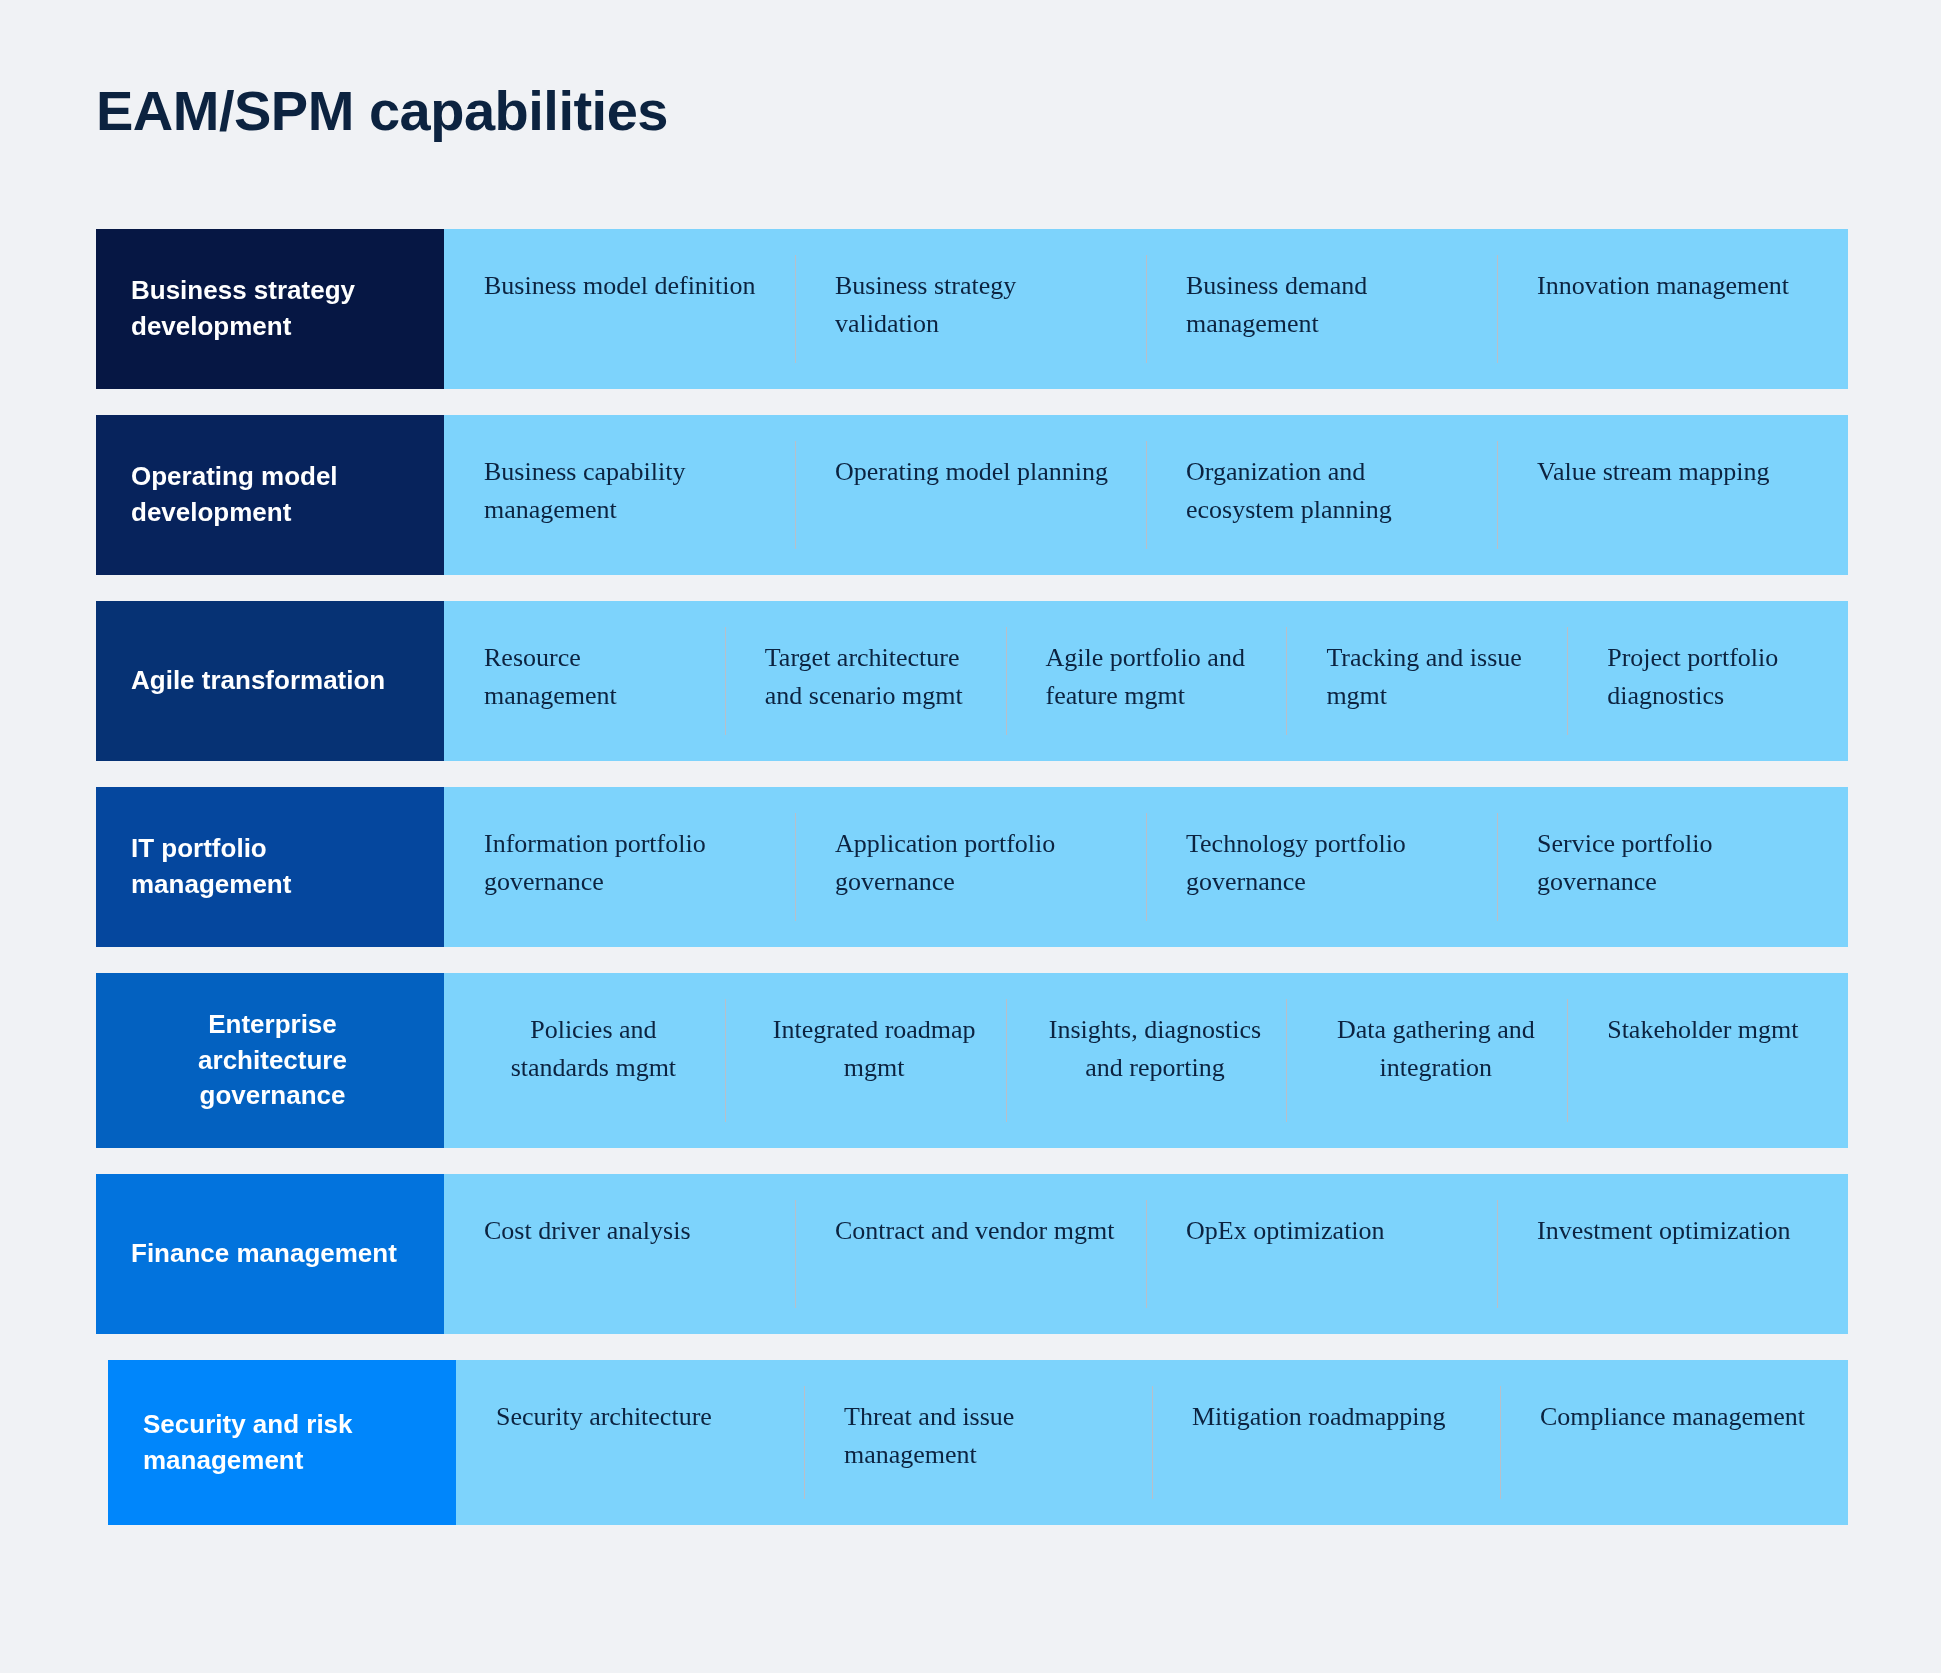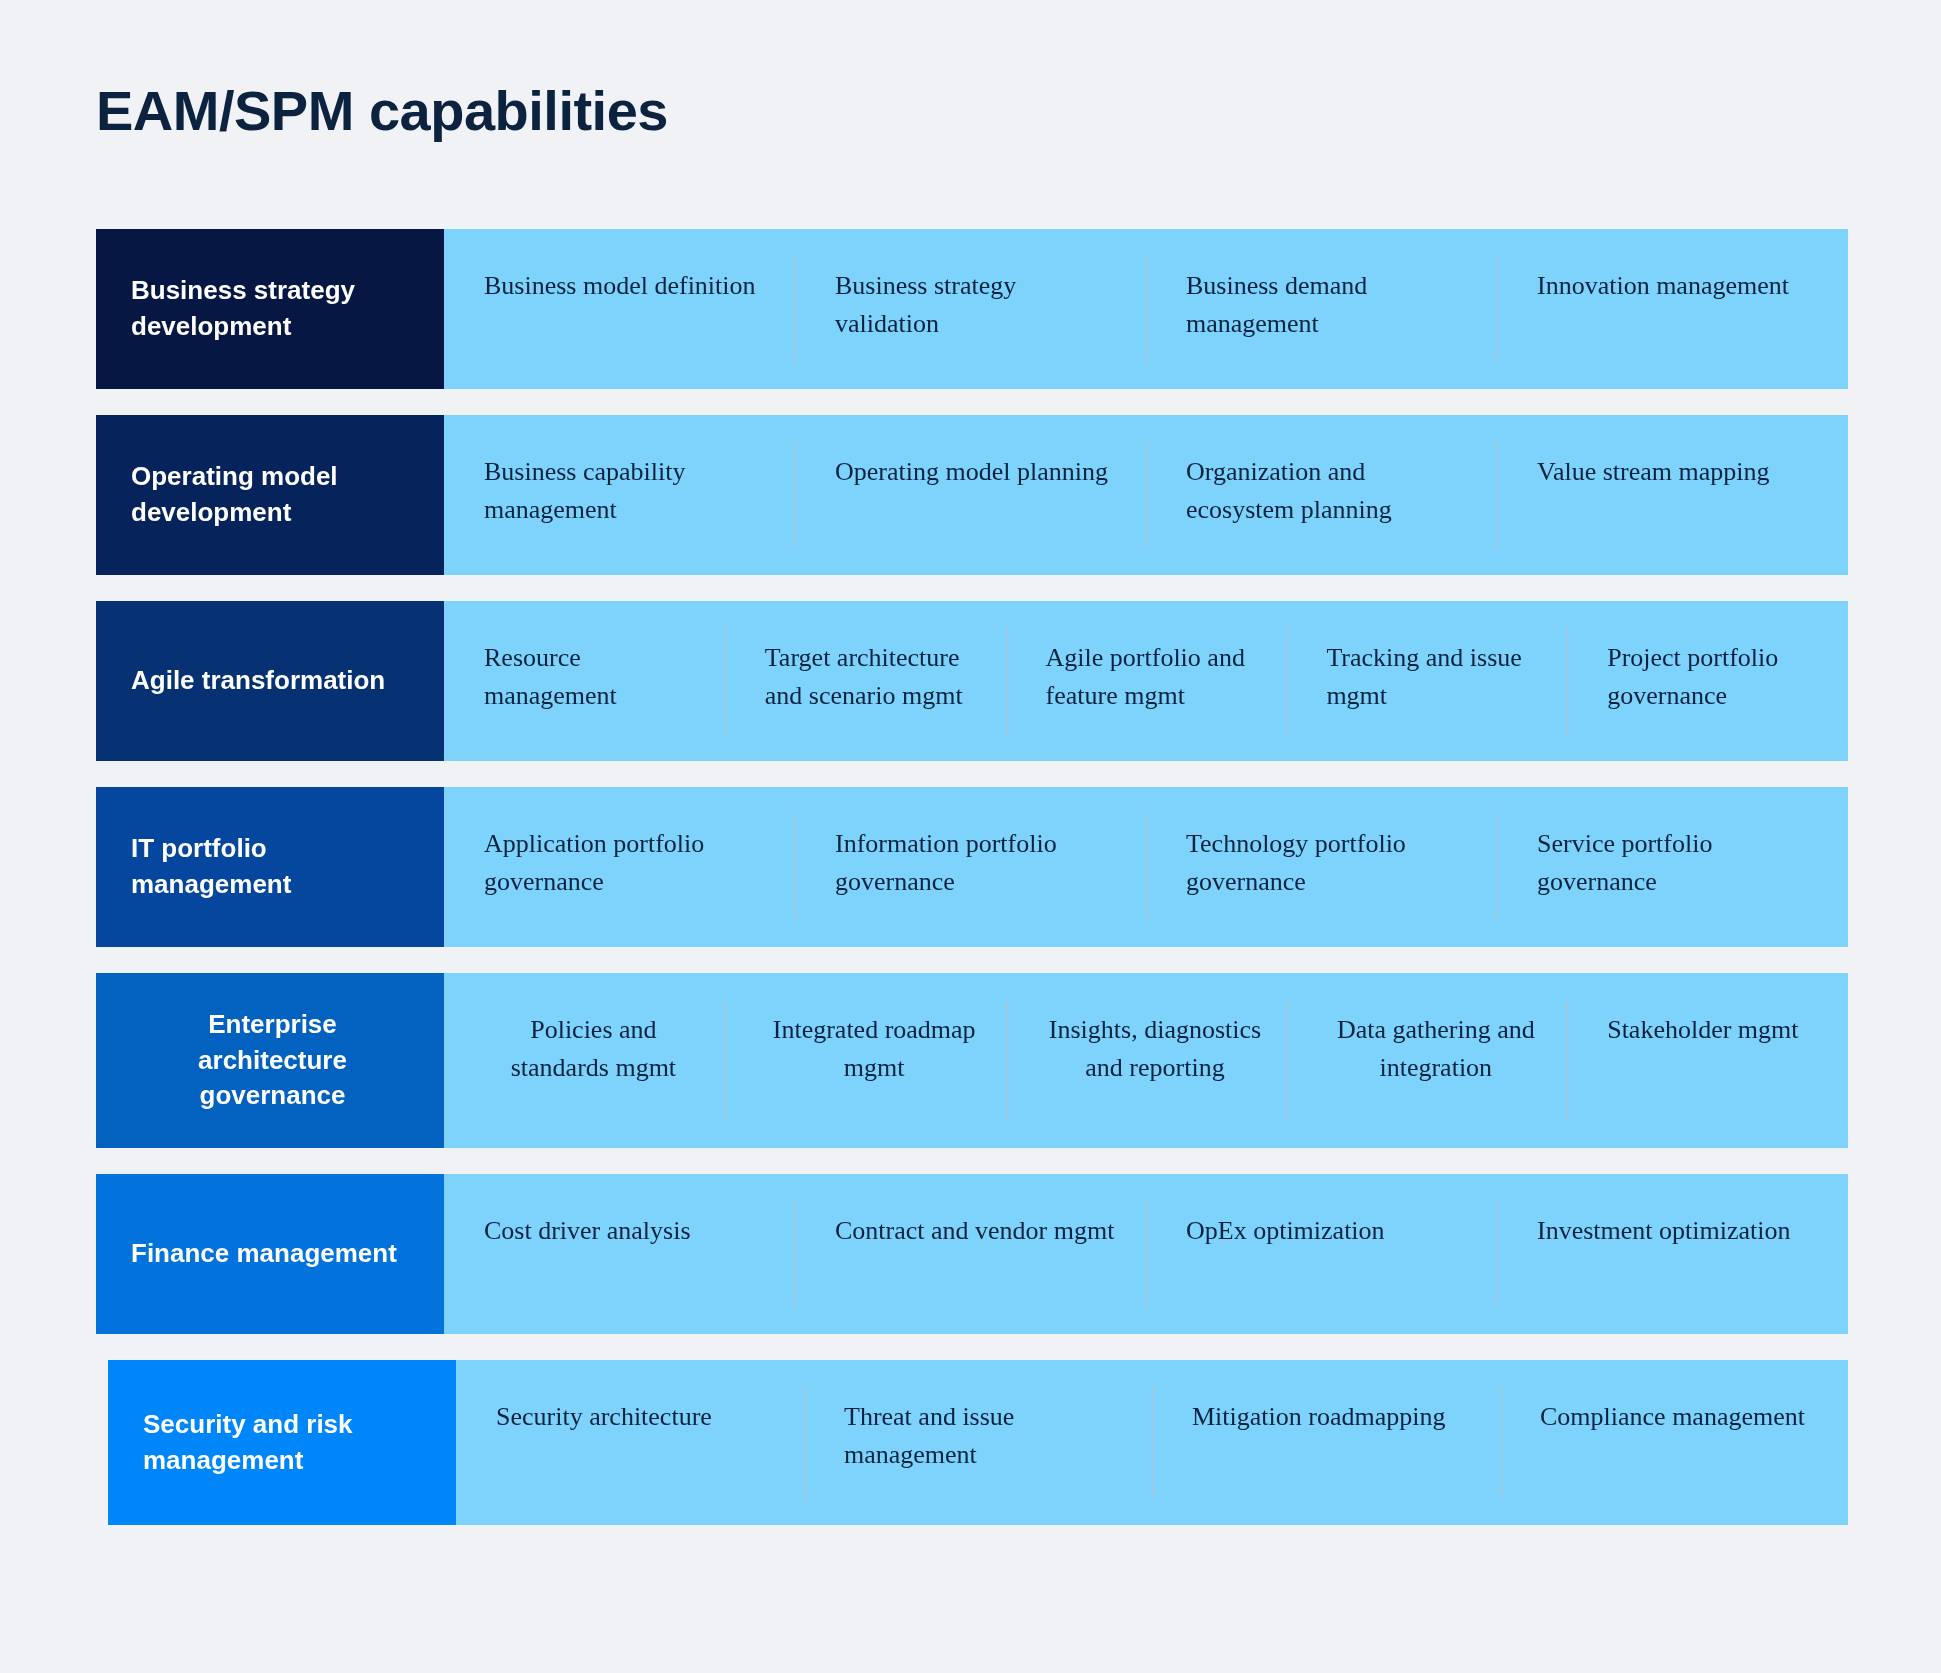--- a/index.html
+++ b/index.html
@@ -154,35 +154,35 @@
         <div class="cell">
             <span class="cell-text">Target architecture and scenario mgmt</span>
           </div>
         <div class="cell">
             <span class="cell-text">Agile portfolio and feature mgmt</span>
           </div>
         <div class="cell">
             <span class="cell-text">Tracking and issue mgmt</span>
           </div>
         <div class="cell">
-            <span class="cell-text">Project portfolio governance</span>
+            <span class="cell-text">Project portfolio diagnostics</span>
           </div>
       </div>
     </div>
 
     <div class="row r4">
       <div class="row-label" style="background: rgb(5, 71, 158);">
         <span>IT portfolio management</span>
       </div>
       <div class="row-items">
         <div class="cell">
+            <span class="cell-text">Information portfolio governance</span>
+          </div>
+        <div class="cell">
             <span class="cell-text">Application portfolio governance</span>
-          </div>
-        <div class="cell">
-            <span class="cell-text">Information portfolio governance</span>
           </div>
         <div class="cell">
             <span class="cell-text">Technology portfolio governance</span>
           </div>
         <div class="cell">
             <span class="cell-text">Service portfolio governance</span>
           </div>
       </div>
     </div>
 

